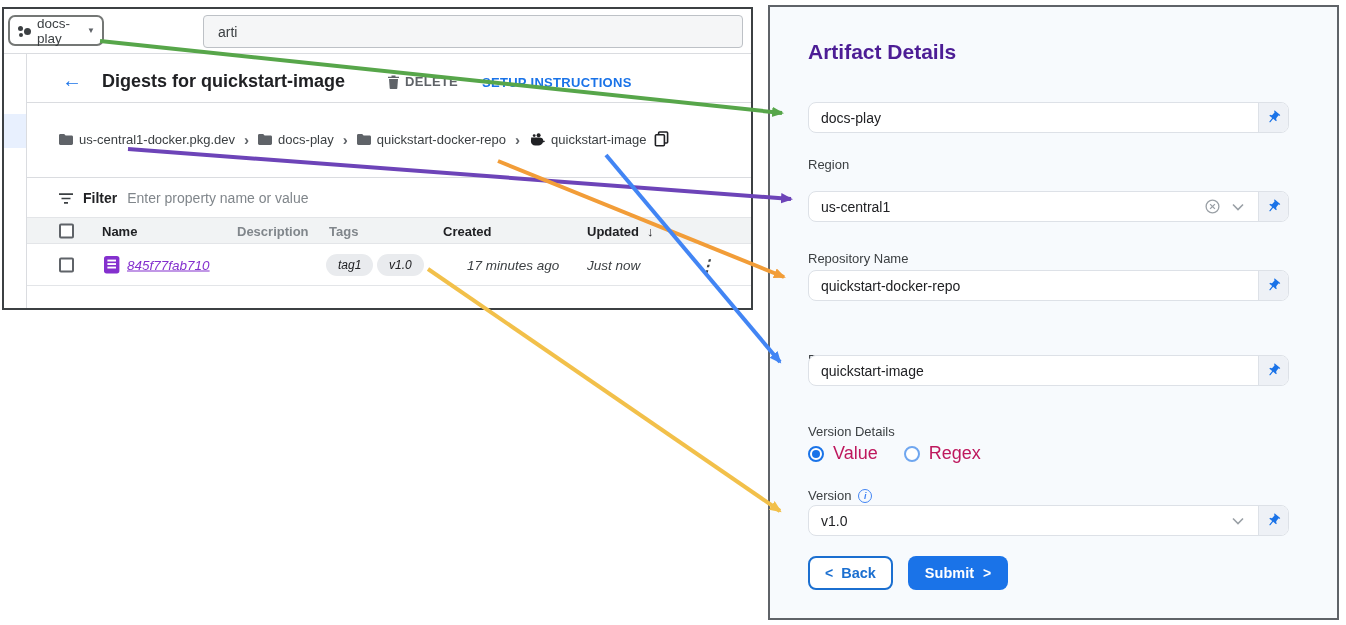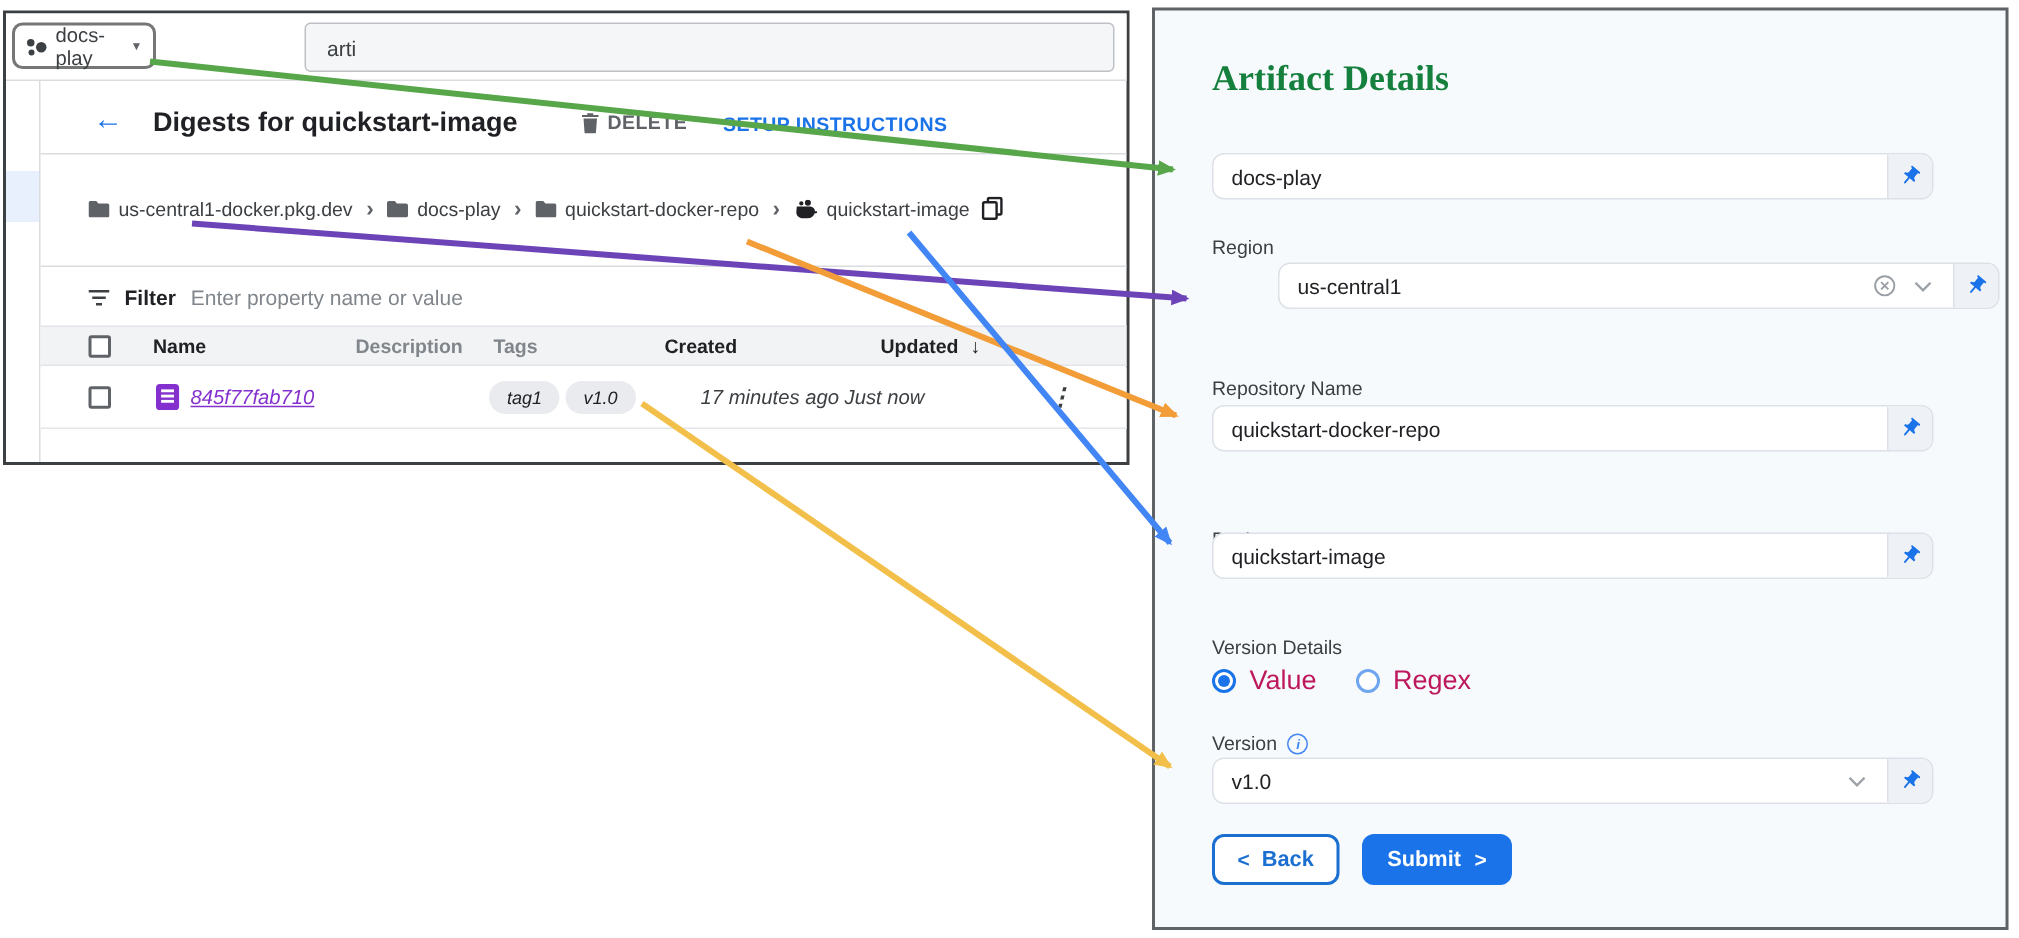--- a/index.html
+++ b/index.html
@@ -64,21 +64,21 @@
     background:#fff; cursor:pointer; }
   .digest-link { font-size:13.5px; color:#8430ce; text-decoration:underline; cursor:pointer; }
   .chip { display:inline-block; background:#e9ebee; border-radius:12px; padding:4px 12px;
     font-size:12px; color:#202124; }
   .td { font-size:13.5px; color:#3c4043; }
   .kebab { font-size:16px; font-weight:bold; color:#3c4043; cursor:pointer; letter-spacing:0; }
 
   
   .right-panel { position:absolute; left:768px; top:5px; width:571px; height:615px;
     background:#f7fafd; border:2px solid #5f6368; }
-  .form-title { position:absolute; left:38px; top:33px; font-size:24px; font-weight:bold; color:#15803d;font-family:Liberation Serif, serif; }
+  .form-title { position:absolute; left:38px; top:33px; font-size:21px; font-weight:bold; color:#4c1d95; }
   .field-label { position:absolute; left:38px; font-size:13px; color:#3c4043; }
   .input-group { position:absolute; left:38px; width:481px; height:31px;
     border:1px solid #dde1e7; border-radius:8px; background:#fff; display:flex; overflow:hidden; }
   .input-main { flex:1; display:flex; align-items:center; padding:0 12px; gap:10px; min-width:0; }
   .input-main input { border:none; outline:none; flex:1; font-size:14px; color:#202124;
     background:transparent; font-family:"Liberation Sans", sans-serif; min-width:0; }
   .input-icons { display:flex; align-items:center; gap:12px; padding-right:2px; }
   .pin-btn { width:30px; flex:0 0 auto; border-left:1px solid #dde1e7; background:#eef1f6;
     display:flex; align-items:center; justify-content:center; cursor:pointer; }
   .pin-svg { transform:rotate(40deg); }
@@ -223,41 +223,41 @@
             <rect x="3.4" y="3.6" width="8.6" height="1.9" fill="#fff"></rect>
             <rect x="3.4" y="7.1" width="8.6" height="1.9" fill="#fff"></rect>
             <rect x="3.4" y="10.6" width="8.6" height="1.9" fill="#fff"></rect>
           </svg>
       </span>
       <a class="cell digest-link" style="left:100px;">845f77fab710</a>
       <span class="cell td" style="left:222px;"></span>
       <span class="cell chip" style="left:299px;">tag1</span>
       <span class="cell chip" style="left:350px;">v1.0</span>
       <span class="cell td" style="left:440px;">17 minutes ago</span>
-      <span class="cell td" style="left:536px;text-align:center;">Just now</span>
+      <span class="cell td" style="left:560px;text-align:center;">Just now</span>
       <span class="cell kebab" style="left:672px;">⋮</span>
     </div>
   </div>
 
   <div class="right-panel">
     <h2 class="form-title">Artifact Details</h2>
 
     <div class="input-group" style="top:95px;">
       <div class="input-main">
         <input type="text" value="docs-play" style="">
       </div>
       <div class="pin-btn">
         <svg class="pin-svg" width="15" height="15" viewBox="0 0 24 24">
             <path fill="#1a73e8" d="M16 9V4h1c.55 0 1-.45 1-1s-.45-1-1-1H7c-.55 0-1 .45-1 1s.45 1 1 1h1v5c0 1.66-1.34 3-3 3v2h5.97v7l1 1 1-1v-7H19v-2c-1.66 0-3-1.34-3-3z"></path>
           </svg>
       </div>
     </div>
 
     <label class="field-label" style="top:150px;">Region</label>
-    <div class="input-group" style="top:168px;margin-left:44px;">
+    <div class="input-group" style="top:184px;">
       <div class="input-main">
         <input type="text" value="us-central1" style="">
         <span class="input-icons">
           <span style="display:flex;">
               <svg width="15" height="15" viewBox="0 0 15 15">
                 <circle cx="7.5" cy="7.5" r="6.4" fill="none" stroke="#9aa0a6" stroke-width="1.3"></circle>
                 <path d="M5.1 5.1l4.8 4.8M9.9 5.1l-4.8 4.8" stroke="#9aa0a6" stroke-width="1.3"></path>
               </svg>
             </span>
           <span style="display:flex;">

